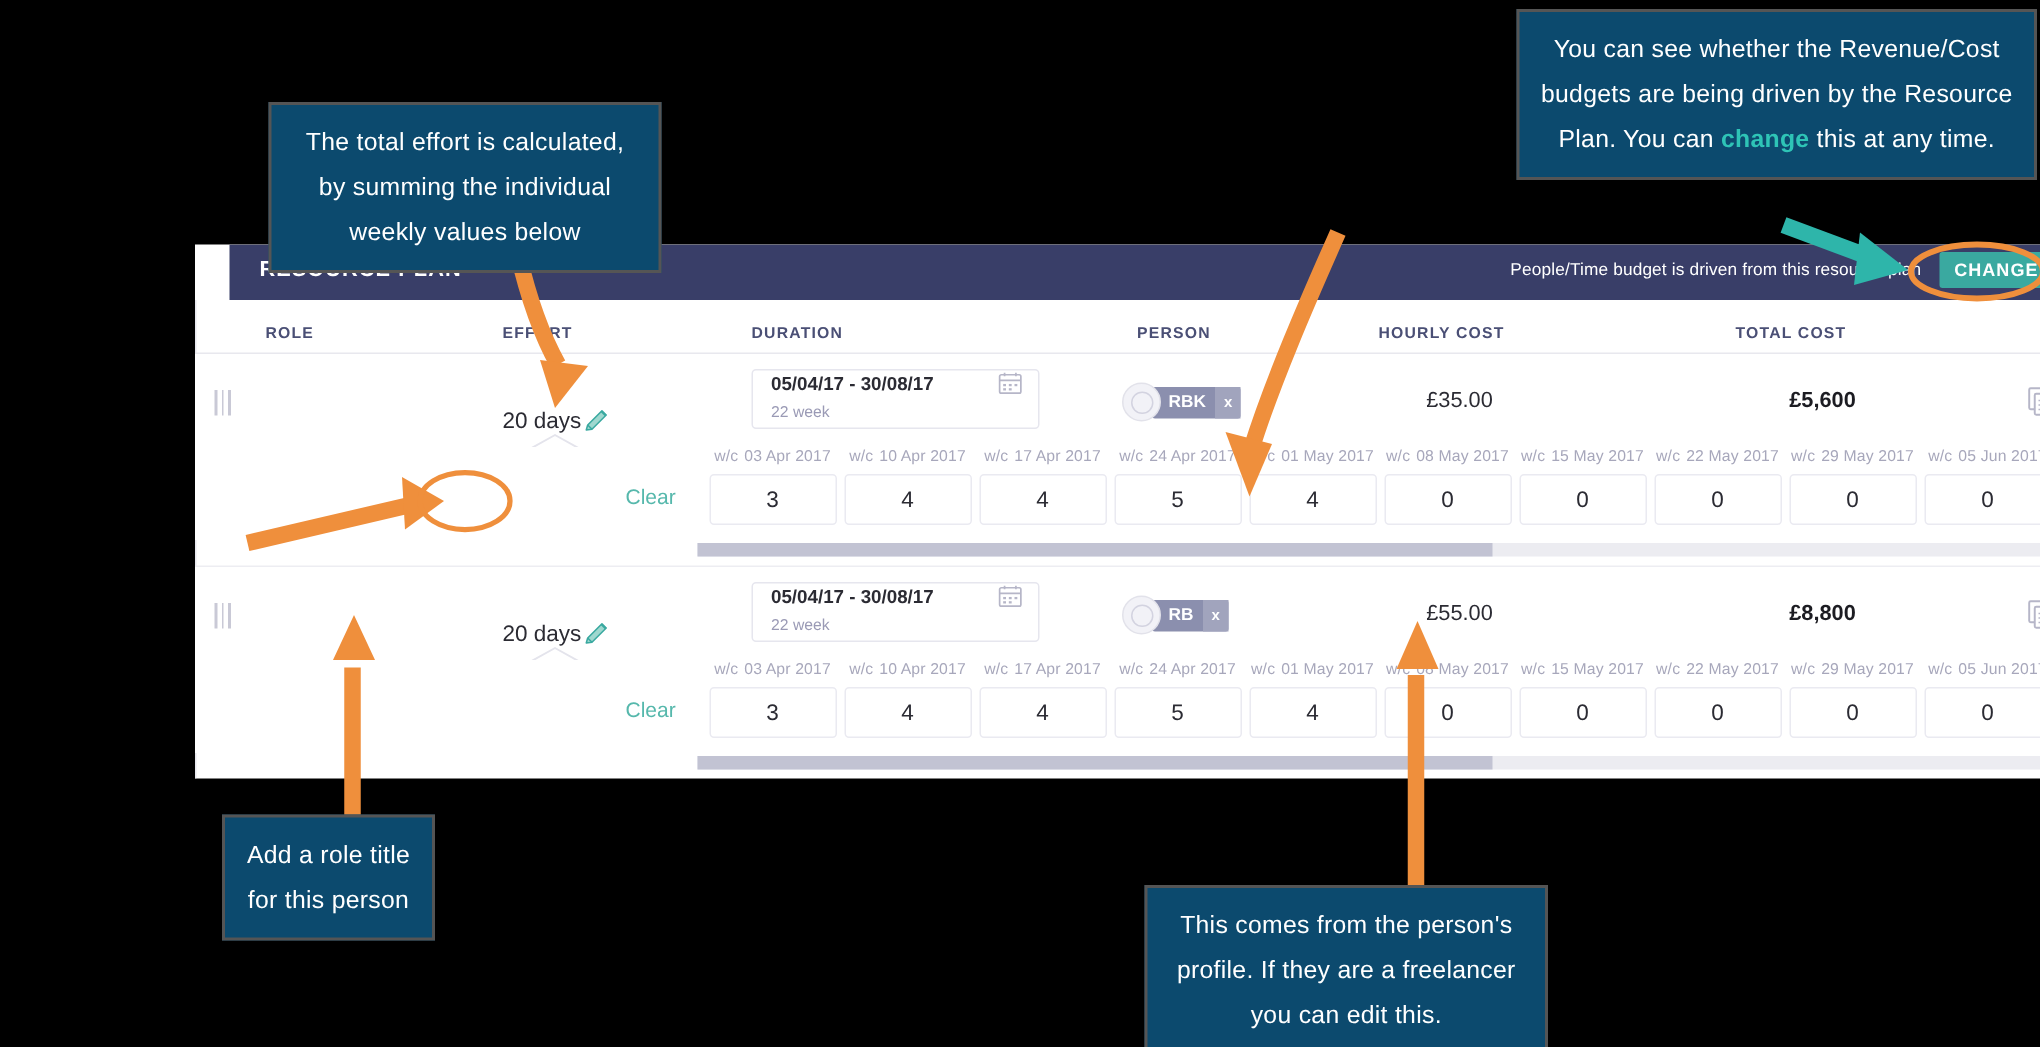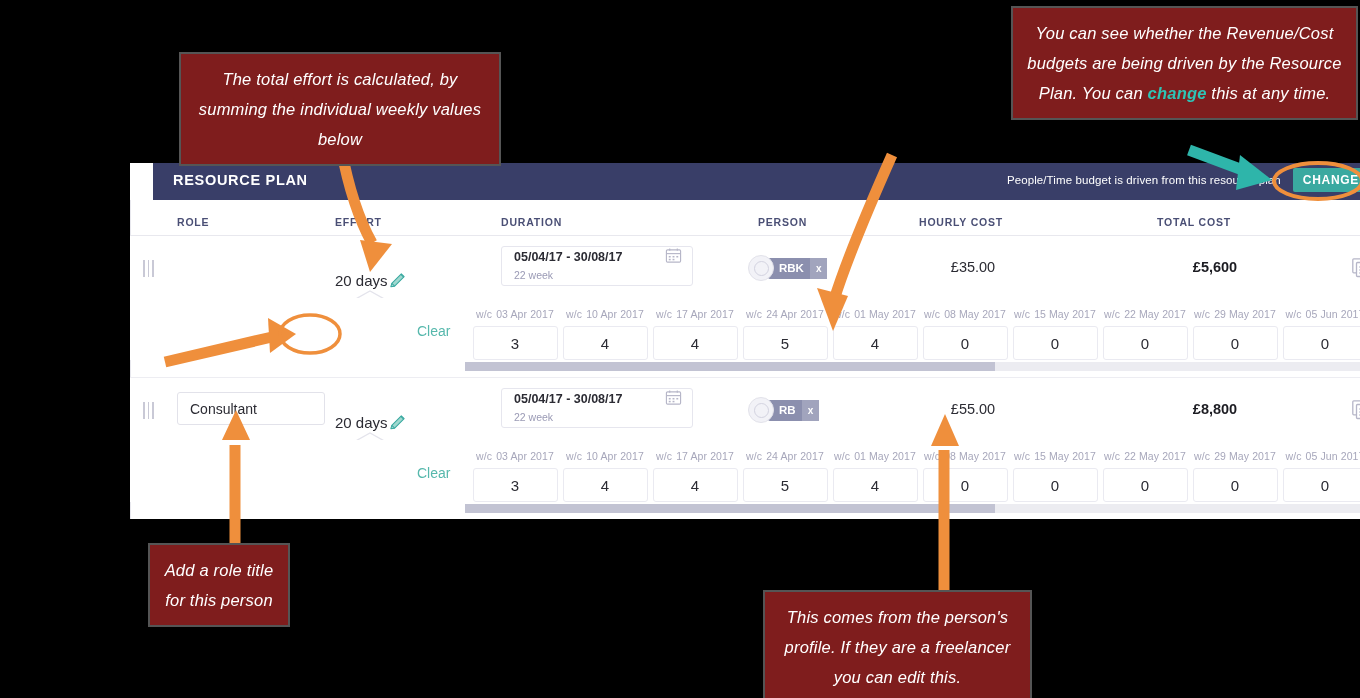--- a/index.html
+++ b/index.html
@@ -119,21 +119,21 @@
     position: absolute; left: 222px; top: -11px; width: 36px; height: 11px; overflow:hidden;
   }
   .clear-link {
     position: absolute; left: 287px; top: 25px;
     font-size: 14px; color: #56b8ac; cursor: pointer;
   }
   .weeks-wrap {
     position: absolute; left: 340px; top: 0; width: 890px; height: 62px; overflow: hidden;
   }
   .week-cell {
-    position: absolute; top: 10px; width: 90px;
+    position: absolute; top: 0; width: 90px;
   }
   .week-label {
     font-size: 10.5px; color: #a7a7bb; text-align: center; white-space: nowrap;
     letter-spacing: .1px; height: 14px;
   }
   .week-label b { font-weight: normal; margin-left: 4px; }
   .week-input {
     display: block; margin: 4px auto 0; width: 85px; height: 34px;
     border: 1px solid #eaeaf1; border-radius: 3px; background:#fff;
     font-family: "Liberation Sans", sans-serif;
@@ -149,35 +149,34 @@
   .row-divider {
     position: absolute; left: 0; width: 1230px; height: 1px; background: #ededf2;
   }
   .left-border {
     position: absolute; left: 0; top: 37px; width: 1px; height: 319px; background: #e8e8ee;
   }
 
   
   .callout {
     position: absolute;
-    background: #7f1d1d;
+    background: #0c4a6e;
     border: 2px solid #555555;
     color: #ffffff;
     font-size: 16.5px;
     line-height: 30px;
     text-align: center;
     font-weight: normal;
     letter-spacing: .2px;
     padding: 10px 14px;
     z-index: 40;
-    font-style: italic;
   }
   .callout .hl { color: #2ec4b6; font-weight: bold; }
 
-  #callout-effort   { left: 179px; top: 52px;  width: 322px; }
+  #callout-effort   { left: 179px; top: 68px;  width: 262px; }
   #callout-days     { left: 594px; top: 78px;  width: 334px; }
   #callout-change   { left: 1011px; top: 6px;  width: 347px; }
   #callout-clear    { left: 20px;  top: 316px; width: 150px; z-index: 45; }
   #callout-role     { left: 148px; top: 543px; width: 142px; }
   #callout-person   { left: 763px; top: 590px; width: 269px; }
 
   
   #arrows { position: absolute; left:0; top:0; width: 1360px; height: 698px; z-index: 35; pointer-events: none; }
   #arrows-top { position: absolute; left:0; top:0; width: 1360px; height: 698px; z-index: 50; pointer-events: none; }
 </style>
@@ -336,21 +335,20 @@
           </div>
           <div class="row-divider" style="top: 141px;"></div>
         </div>
         <div class="res-row" style="top: 215px;">
           <div class="row-main">
       <div class="drag-handle">
               <i></i>
               <i></i>
               <i></i>
             </div>
-      <input class="role-input" readonly="" value="Consultant" style="">
       <div class="effort-cell">
         <span class="effort-val">20 days</span>
         <svg class="pencil-icon" viewBox="0 0 20 20">
           <path d="M3 16.5 L4 13 L14 3 L17 6 L7 16 Z" fill="#9fd8cf" stroke="#3aa9a0" stroke-width="1.1" stroke-linejoin="round"></path>
           <path d="M4 13 L7 16" stroke="#3aa9a0" stroke-width="1.1"></path>
           <path d="M13.5 3.5 L16.5 6.5" stroke="#3aa9a0" stroke-width="1.1"></path>
         </svg>
       </div>
       <div class="duration-field">
         <span>

